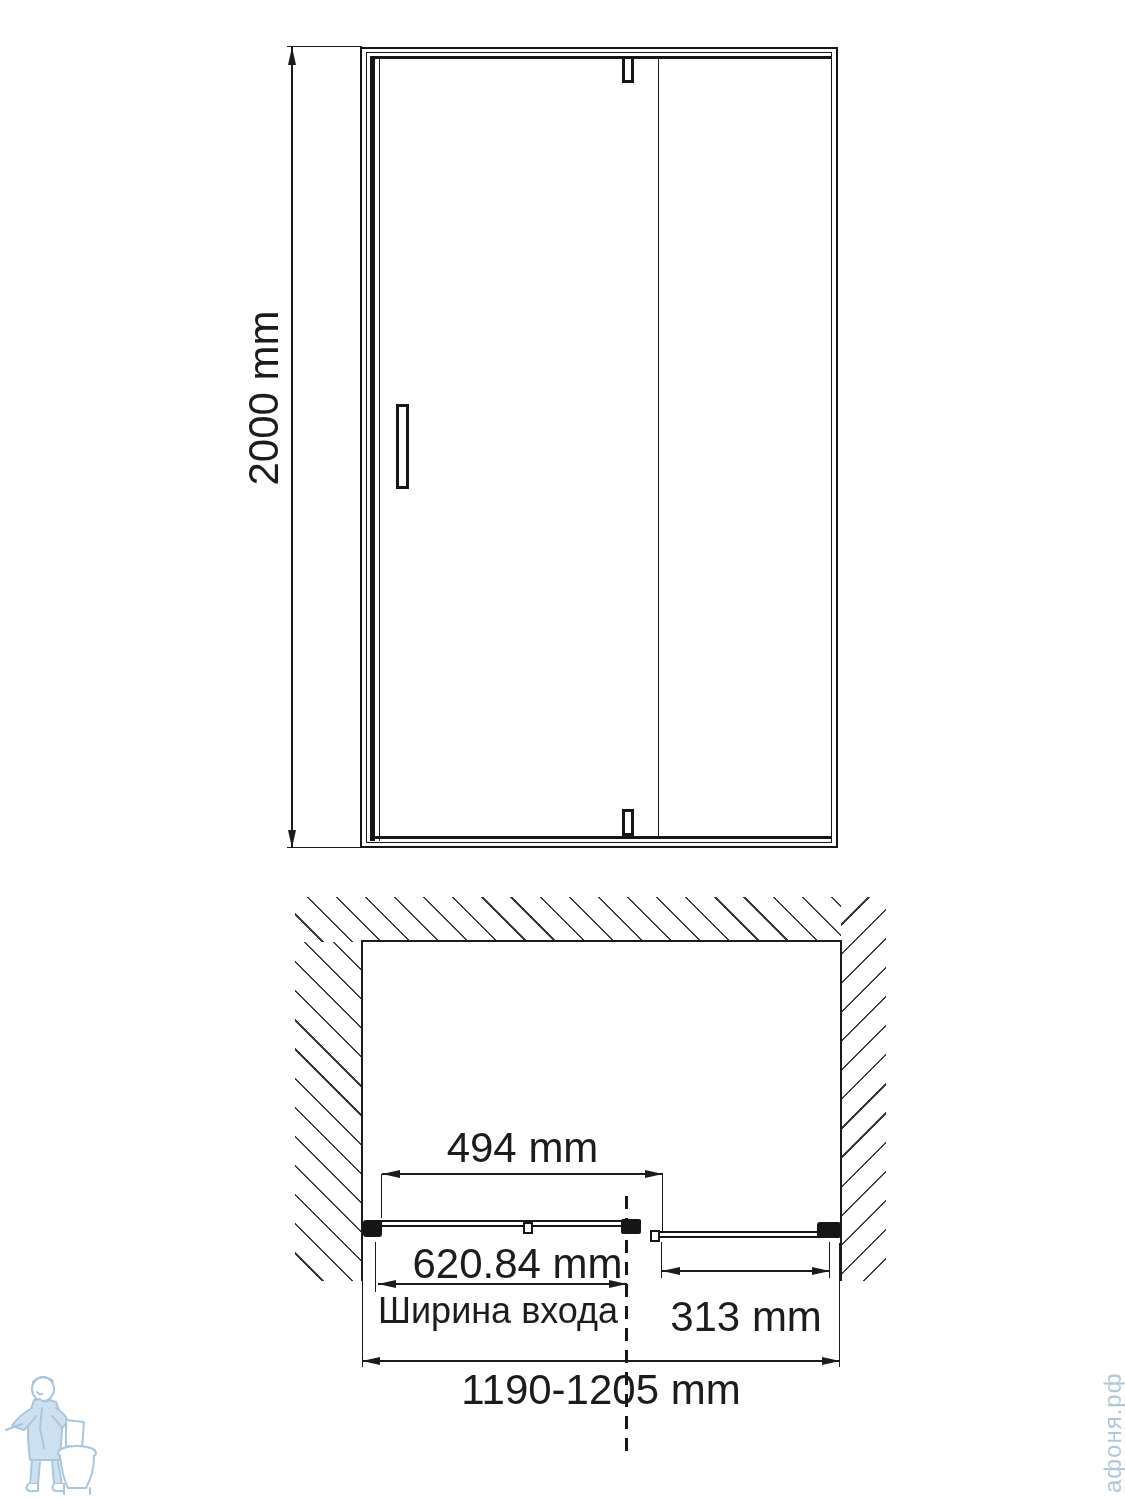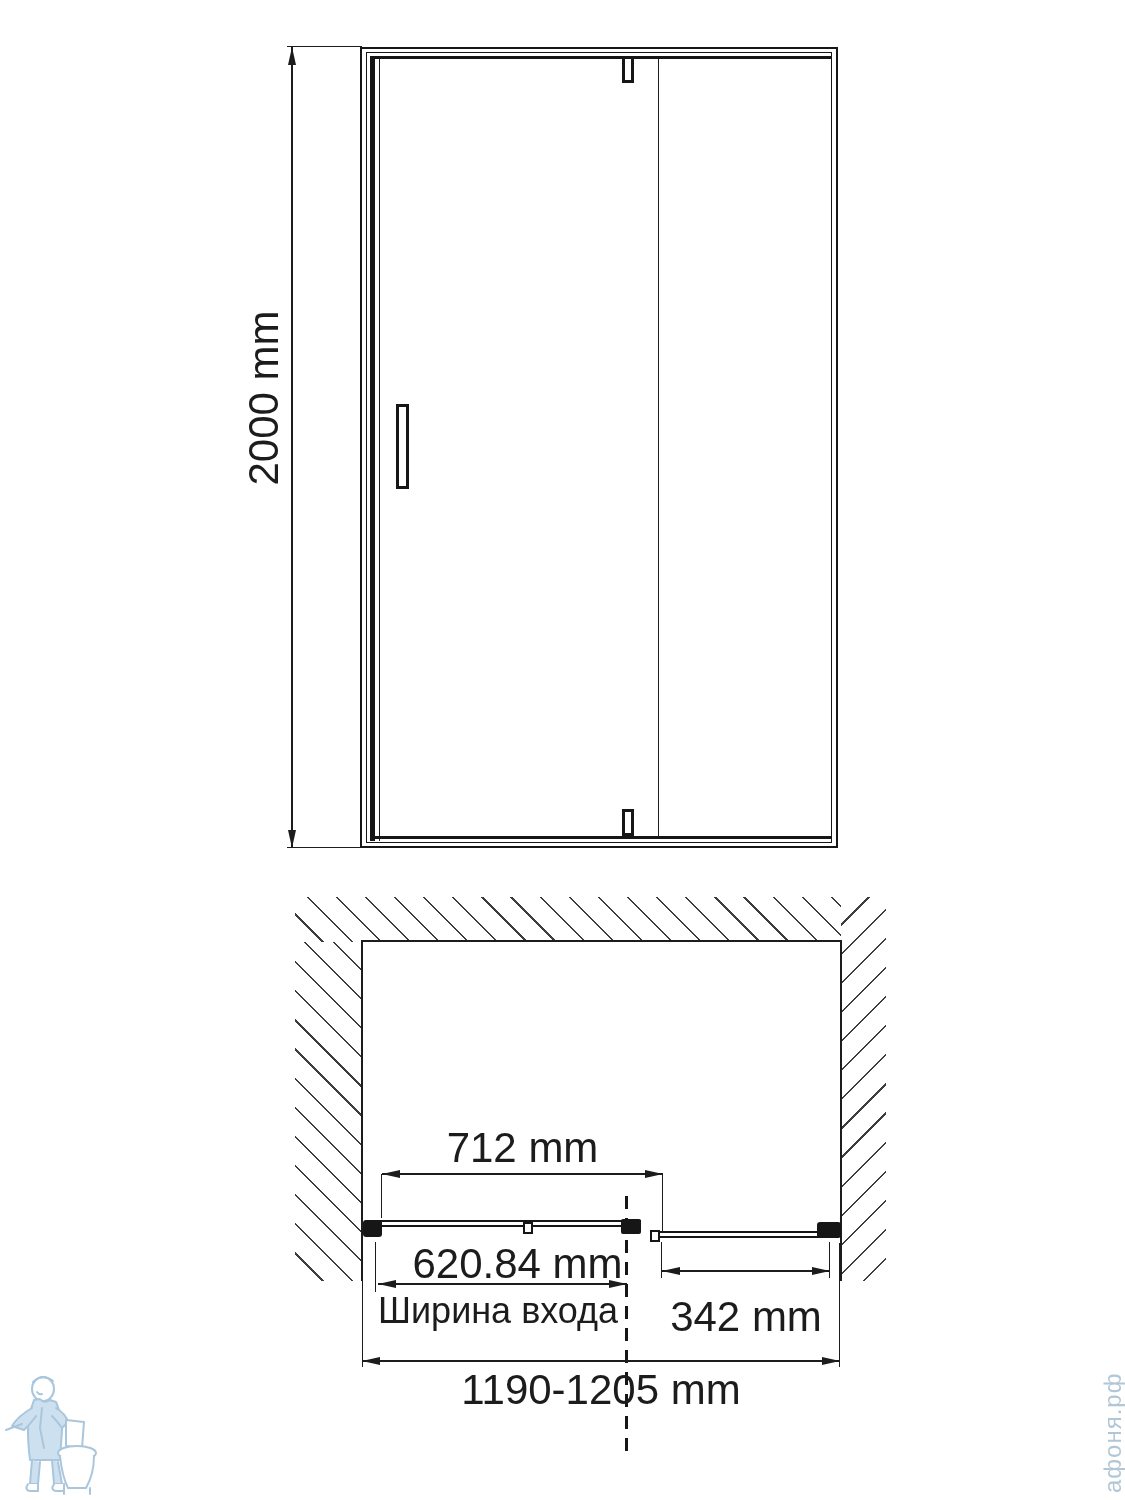--- a/index.html
+++ b/index.html
@@ -71,35 +71,35 @@
     <div class="box" style="left:650px;top:1230px;width:10px;height:12px;border-width:2px;"></div>
     <div class="fill" style="left:817px;top:1222px;width:24px;height:16px;border-radius:3px;"></div>
 
     <div class="dashline" style="left:625px;top:1196px;height:262px;"></div>
 
     <div class="vl thin" style="left:381px;top:1174px;height:44px;"></div>
     <div class="vl thin" style="left:662px;top:1174px;height:57px;"></div>
     <div class="hl" style="left:382px;top:1173px;width:281px;"></div>
     <div class="ar l" style="left:382px;top:1170px;"></div>
     <div class="ar r" style="left:645px;top:1170px;"></div>
-    <div class="dimlabel" style="left:382px;top:1126px;width:281px;">712 mm</div>
+    <div class="dimlabel" style="left:382px;top:1126px;width:281px;">494 mm</div>
 
     <div class="vl thin" style="left:375px;top:1242px;height:50px;"></div>
     <div class="hl" style="left:378px;top:1283px;width:249px;"></div>
     <div class="ar l" style="left:378px;top:1280px;"></div>
     <div class="ar r" style="left:609px;top:1280px;"></div>
     <div class="dimlabel" style="left:393px;top:1242px;width:249px;">620.84 mm</div>
     <div class="caption" style="left:378px;top:1291px;width:249px;">Ширина входа</div>
 
     <div class="vl thin" style="left:661px;top:1242px;height:36px;"></div>
     <div class="vl thin" style="left:829px;top:1242px;height:36px;"></div>
     <div class="hl" style="left:662px;top:1270px;width:168px;"></div>
     <div class="ar l" style="left:662px;top:1267px;"></div>
     <div class="ar r" style="left:812px;top:1267px;"></div>
-    <div class="dimlabel" style="left:640px;top:1295px;width:212px;">342 mm</div>
+    <div class="dimlabel" style="left:640px;top:1295px;width:212px;">313 mm</div>
 
     <div class="vl thin" style="left:362px;top:1243px;height:124px;"></div>
     <div class="vl thin" style="left:839px;top:1243px;height:124px;"></div>
     <div class="hl" style="left:362px;top:1360px;width:478px;"></div>
     <div class="ar l" style="left:362px;top:1357px;"></div>
     <div class="ar r" style="left:822px;top:1357px;"></div>
     <div class="dimlabel" style="left:362px;top:1368px;width:478px;">1190-1205 mm</div>
   </div>
 
   <div class="abs" style="left:4px;top:1368px;width:100px;height:130px;">

